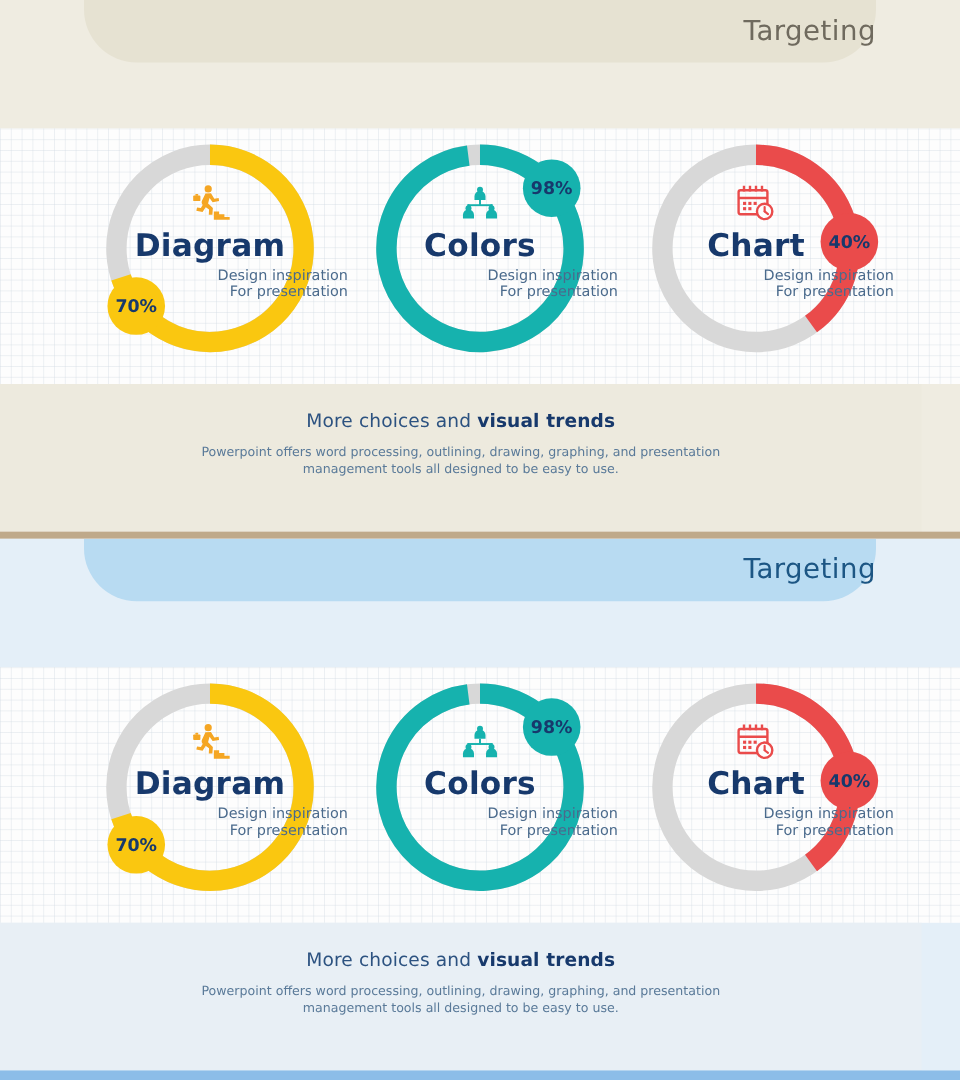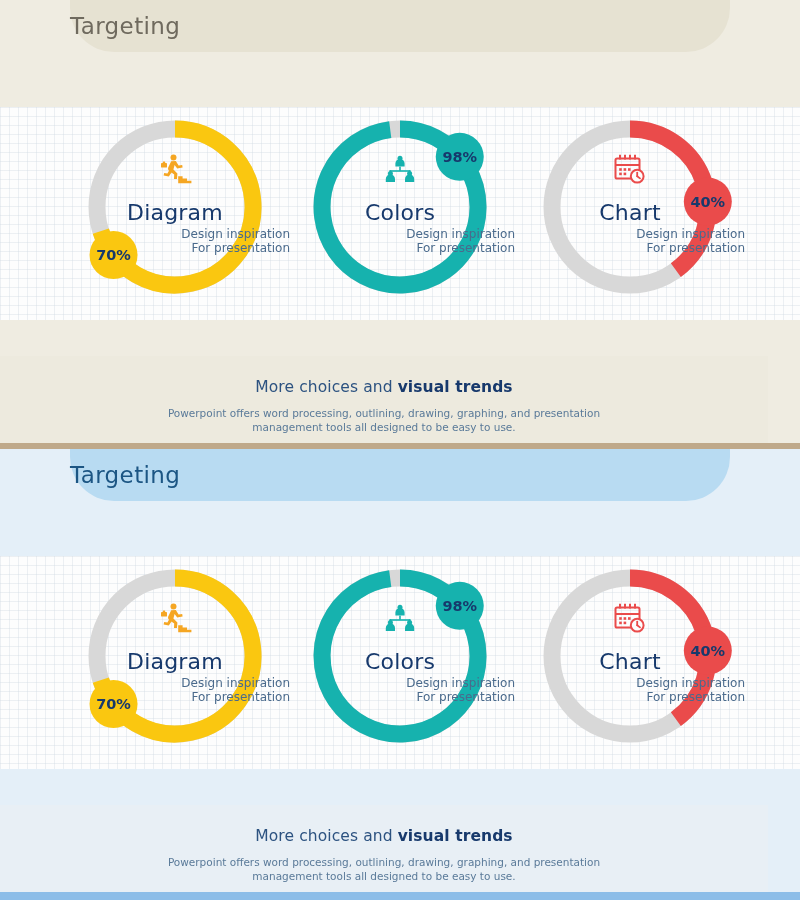--- a/index.html
+++ b/index.html
@@ -27,21 +27,21 @@
   .banner {
     position: absolute;
     left: 70px;
     top: 0;
     width: 660px;
     height: 52px;
     border-bottom-left-radius: 44px;
     border-bottom-right-radius: 44px;
     display: flex;
     align-items: center;
-    justify-content: flex-start;
+    justify-content: flex-end;
   }
   .panel-beige .banner { background: #e6e2d2; }
   .panel-blue  .banner { background: #b8dbf2; }
 
   .banner-title {
     font-size: 23px;
     letter-spacing: 0.4px;
     font-weight: 400;
     font-family: "DejaVu Sans", sans-serif;
   }
@@ -95,24 +95,24 @@
     text-align: center;
     pointer-events: none;
   }
   .donut-icon {
     height: 36px;
     display: flex;
     align-items: center;
     justify-content: center;
   }
   .donut-title {
-    font-size: 22px;
-    font-weight: normal;
+    font-size: 26px;
+    font-weight: bold;
     color: #17396c;
-    margin-top: 13px;
+    margin-top: 3px;
     letter-spacing: .2px;
     font-family: "DejaVu Sans", sans-serif;
   }
   .donut-sub {
     font-size: 12px;
     color: #4a6a8c;
     line-height: 14px;
     margin-top: 2px;
     font-family: "DejaVu Sans", sans-serif;
     text-align: right;
@@ -124,21 +124,20 @@
     fill: #17396c;
     font-family: "DejaVu Sans", sans-serif;
   }
 
   
   .footer {
     position: absolute;
     left: 0;
     width: 768px;
     text-align: center;
-    margin-top: 36px;
   }
   .panel-beige .footer { top: 320px; height: 123px; background: #edeade; }
   .panel-blue  .footer { top: 320px; height: 123px; background: #e8eff5; }
 
   .footer-head {
     font-size: 15.5px;
     color: #2c5280;
     padding-top: 22px;
     letter-spacing: .1px;
     font-family: "DejaVu Sans", sans-serif;

